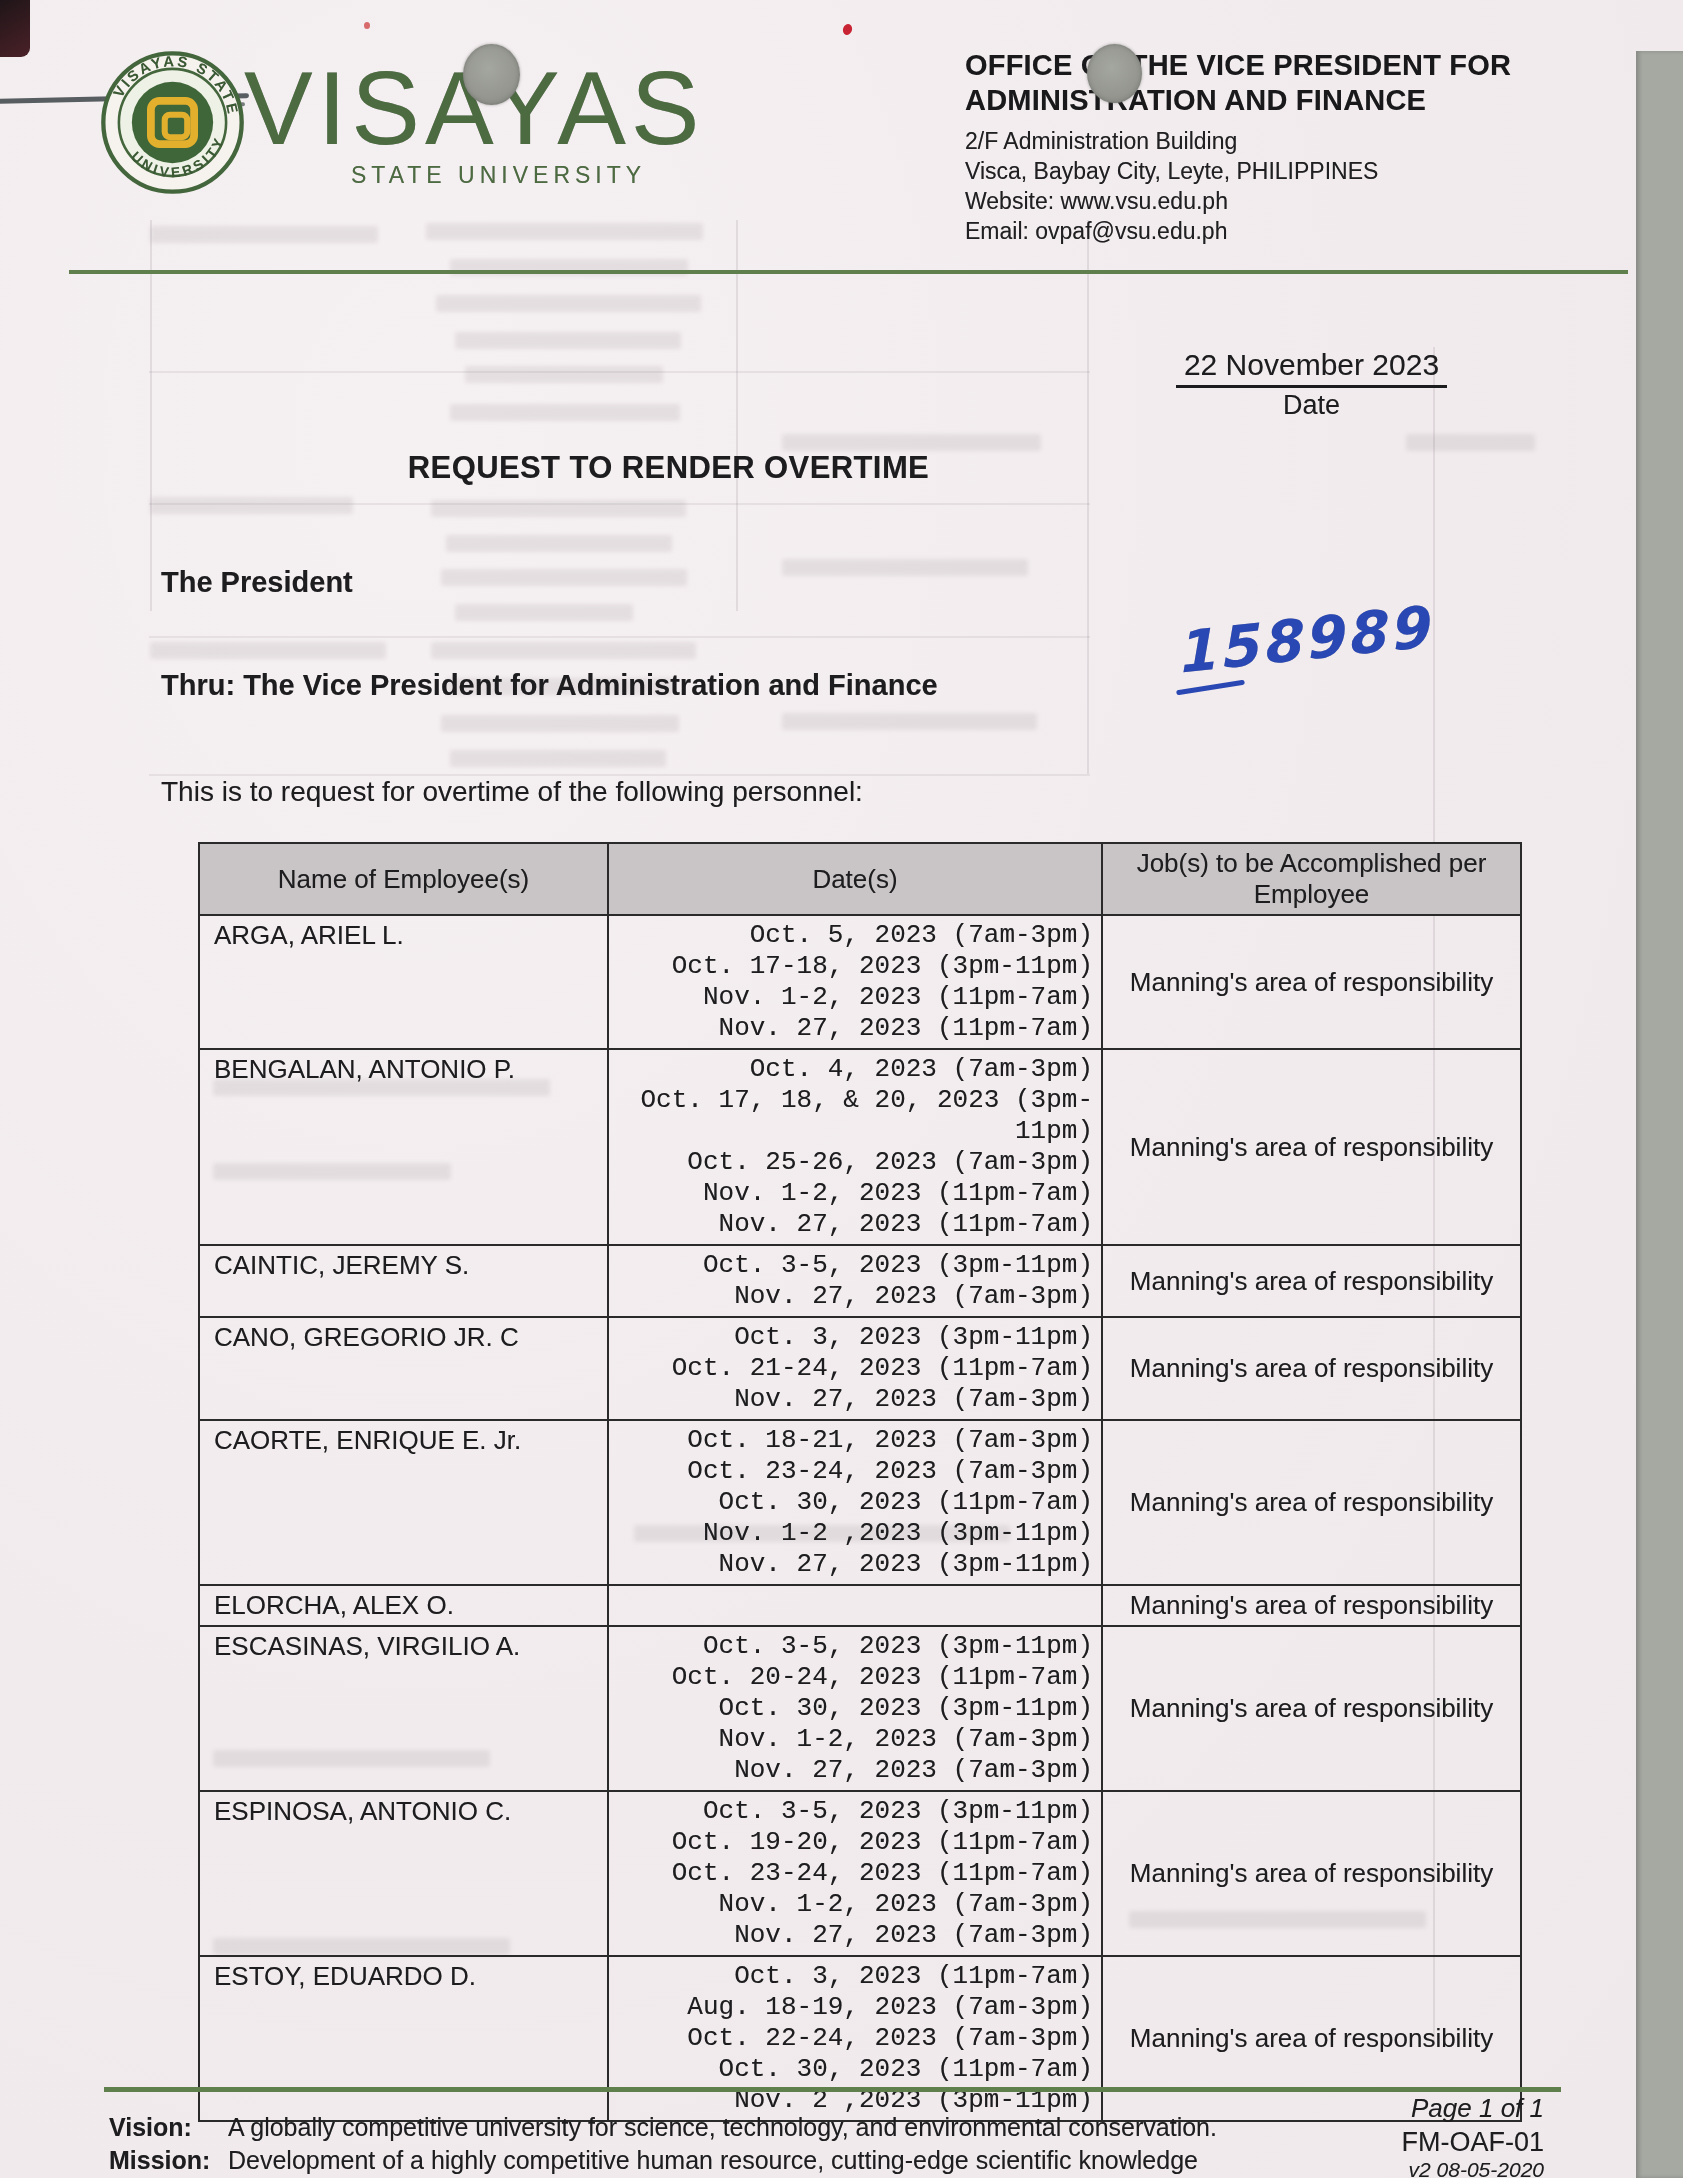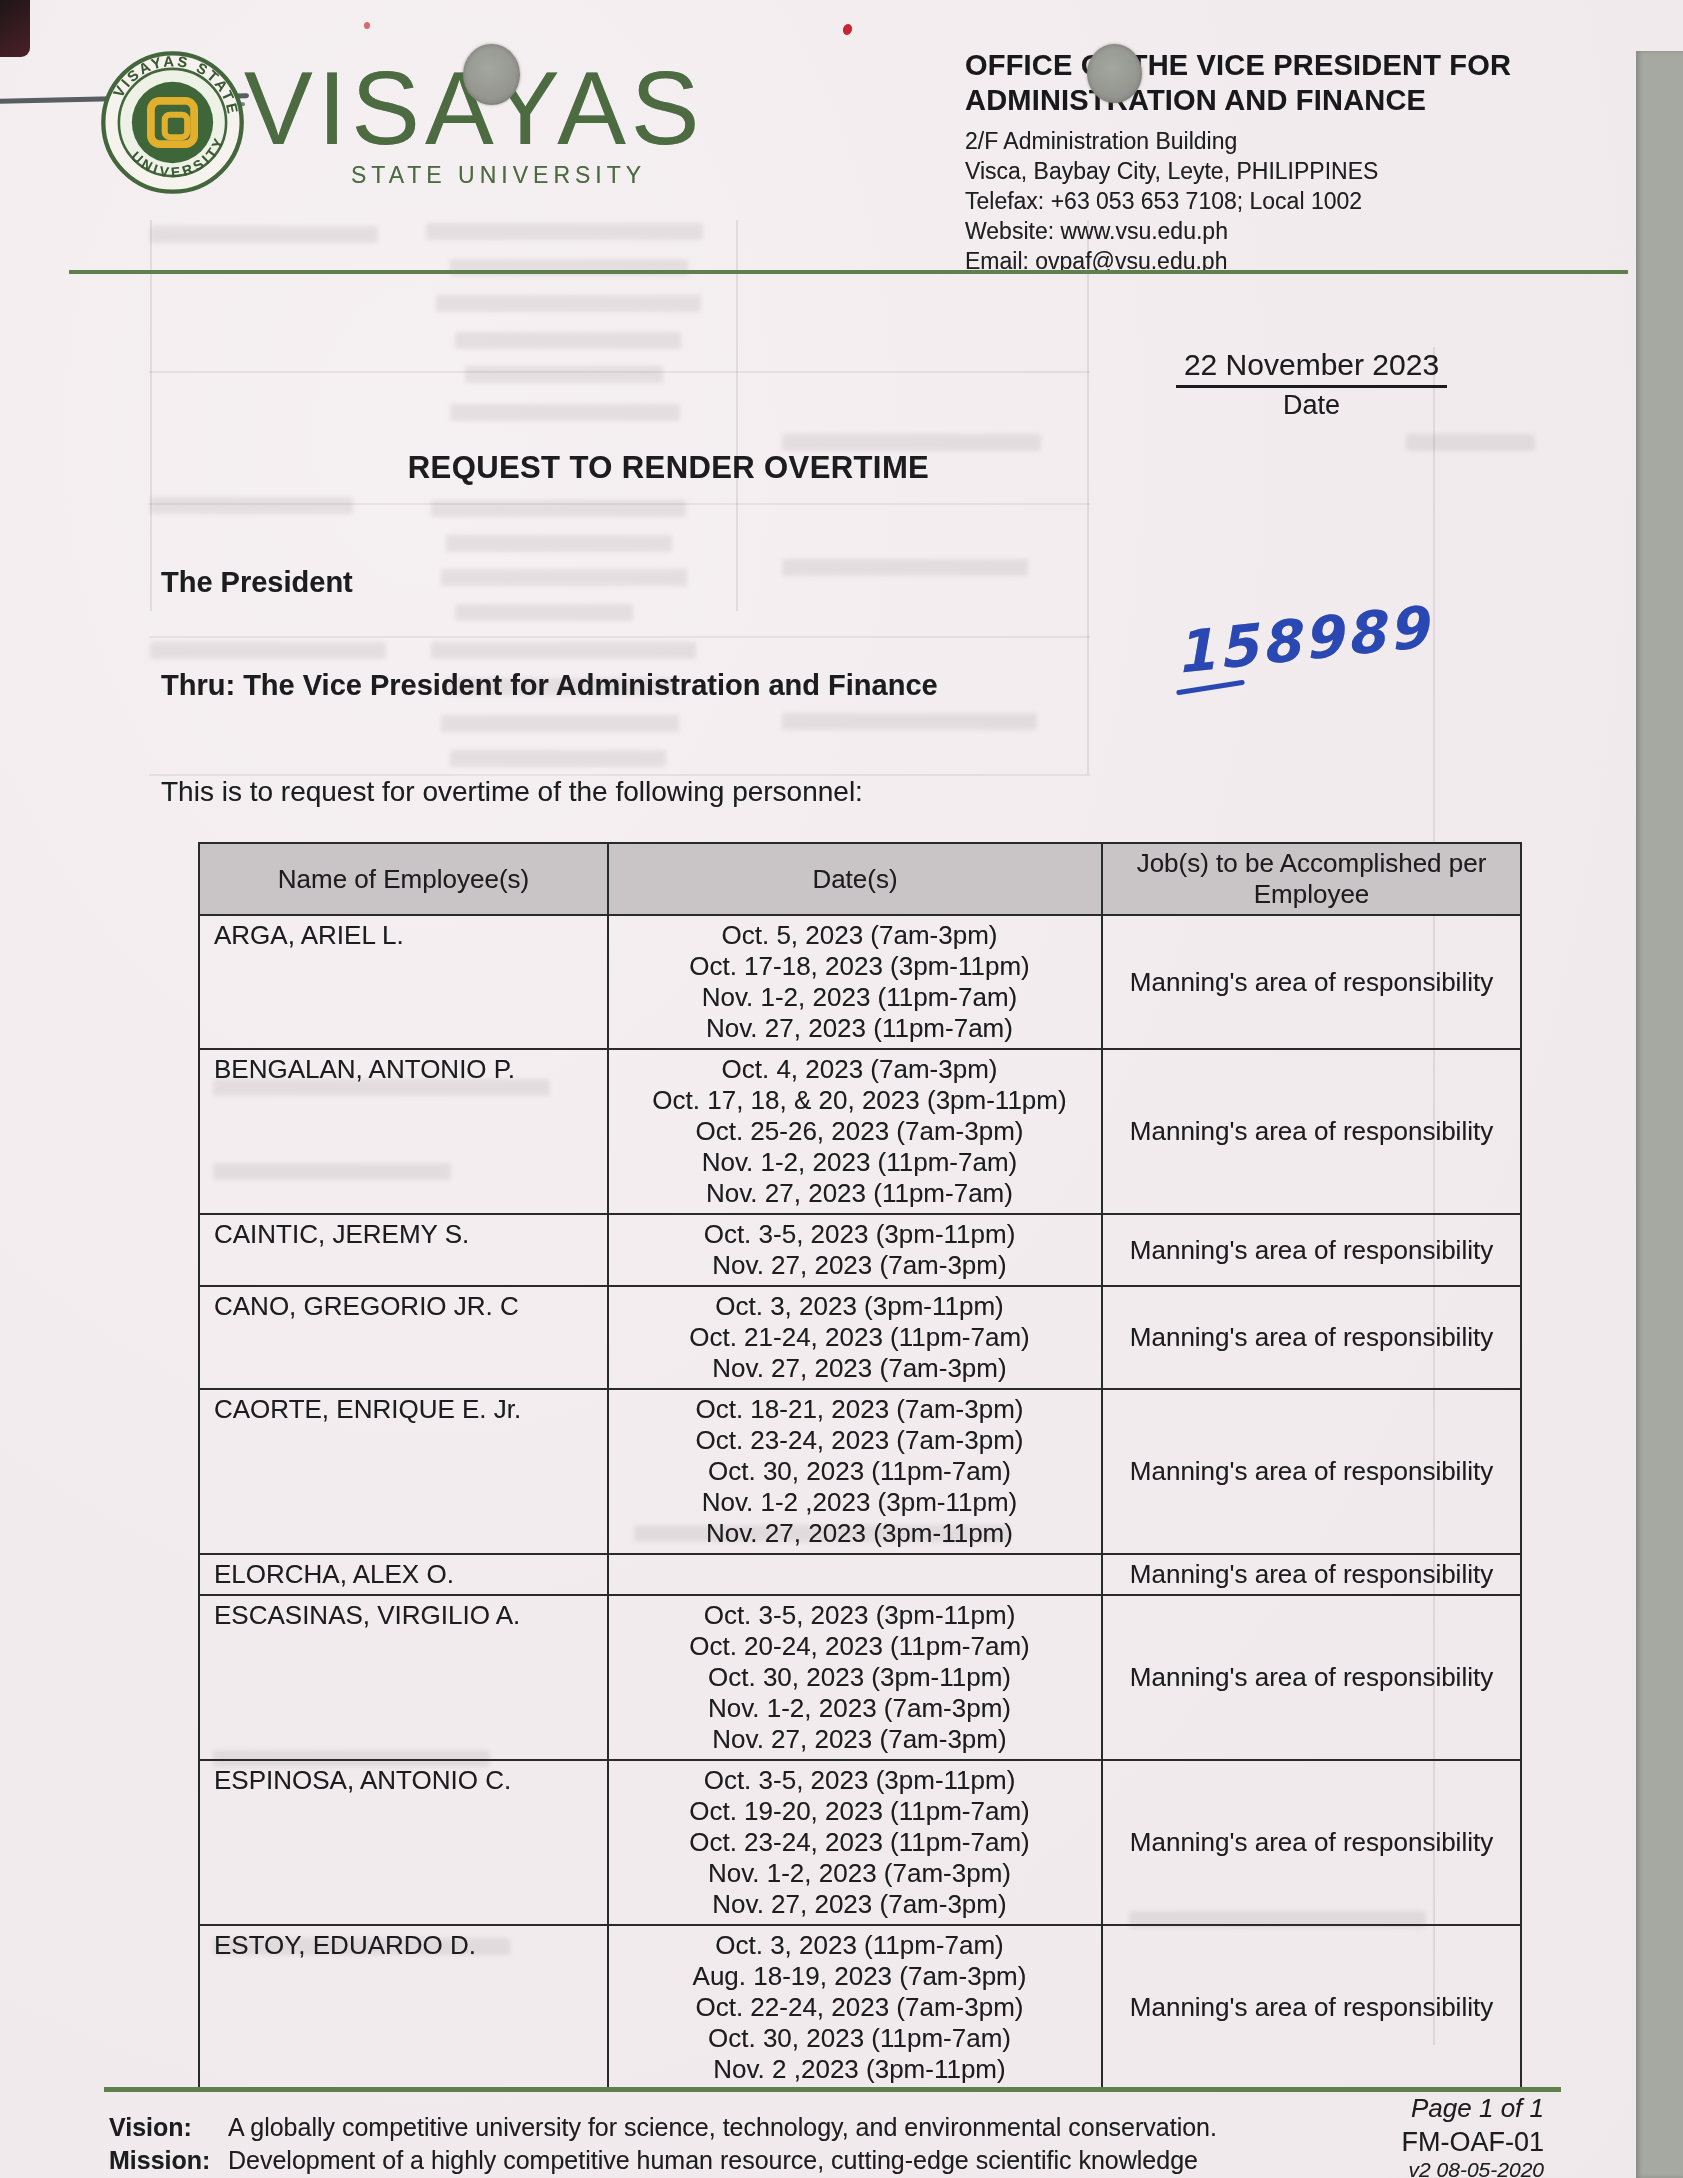--- a/index.html
+++ b/index.html
@@ -51,21 +51,21 @@
   .intro{position:absolute;left:161px;top:776px;font-size:28px;}
   
   .handwritten{position:absolute;left:1180px;top:606px;font-family:"DejaVu Sans",sans-serif;font-style:italic;font-weight:600;font-size:57px;letter-spacing:3px;color:#2a48b4;transform:rotate(-6deg) skewX(-5deg);z-index:40;}
   .hand-underline{position:absolute;left:1176px;top:685px;width:69px;height:5px;background:#2a48b4;transform:rotate(-9deg);border-radius:3px;z-index:40;}
   
   table.ot{position:absolute;left:198px;top:842px;width:1322px;border-collapse:collapse;table-layout:fixed;}
   table.ot th, table.ot td{border:2px solid #2a2a2a;font-size:26px;line-height:31px;}
   table.ot th{background:#c9c5c6;font-weight:normal;padding:4px 6px;text-align:center;vertical-align:middle;}
   table.ot col.c1{width:409px;} table.ot col.c2{width:494px;} table.ot col.c3{width:419px;}
   td.cell-name{vertical-align:top;text-align:left;padding:4px 8px 4px 14px;}
-  td.cell-dates{vertical-align:top;text-align:center;padding:4px 8px 4px 17px;}
+  td.cell-dates{vertical-align:top;text-align:right;padding:4px 8px 4px 17px;font-family:Liberation Mono, monospace;}
   td.cell-job{vertical-align:middle;text-align:center;padding:4px 8px;}
   
   .f-label{position:absolute;left:109px;font-size:25px;font-weight:bold;}
   .f-text{position:absolute;left:228px;font-size:25px;white-space:nowrap;}
   .f-right{position:absolute;right:139px;text-align:left;}
   .f-page{top:2093px;font-size:26px;font-style:italic;font-weight:500;}
   .f-form{top:2127px;font-size:27px;font-weight:normal;}
   .f-ver{top:2158px;font-size:21px;font-style:italic;font-weight:500;}
   
   .ghost{position:absolute;height:17px;background:#948a90;opacity:.16;filter:blur(2px);border-radius:3px;}
@@ -143,21 +143,20 @@
 
   <div class="uni-name">VISAYAS</div>
   <div class="uni-sub">STATE UNIVERSITY</div>
 
   <div class="office">
     <div class="b">OFFICE OF THE VICE PRESIDENT FOR</div>
     <div class="b">ADMINISTRATION AND FINANCE</div>
     <div class="gap"></div>
     <div class="c">2/F Administration Building</div>
     <div class="c">Visca, Baybay City, Leyte, PHILIPPINES</div>
-    <div class="c">Telefax: +63 053 653 7108; Local 1002</div>
     <div class="c">Website: www.vsu.edu.ph</div>
     <div class="c">Email: ovpaf@vsu.edu.ph</div>
   </div>
 
   <div class="hole hole1"></div>
   <div class="hole hole2"></div>
 
   <div class="rule rule-top"></div>
 
   <div class="date-block">

